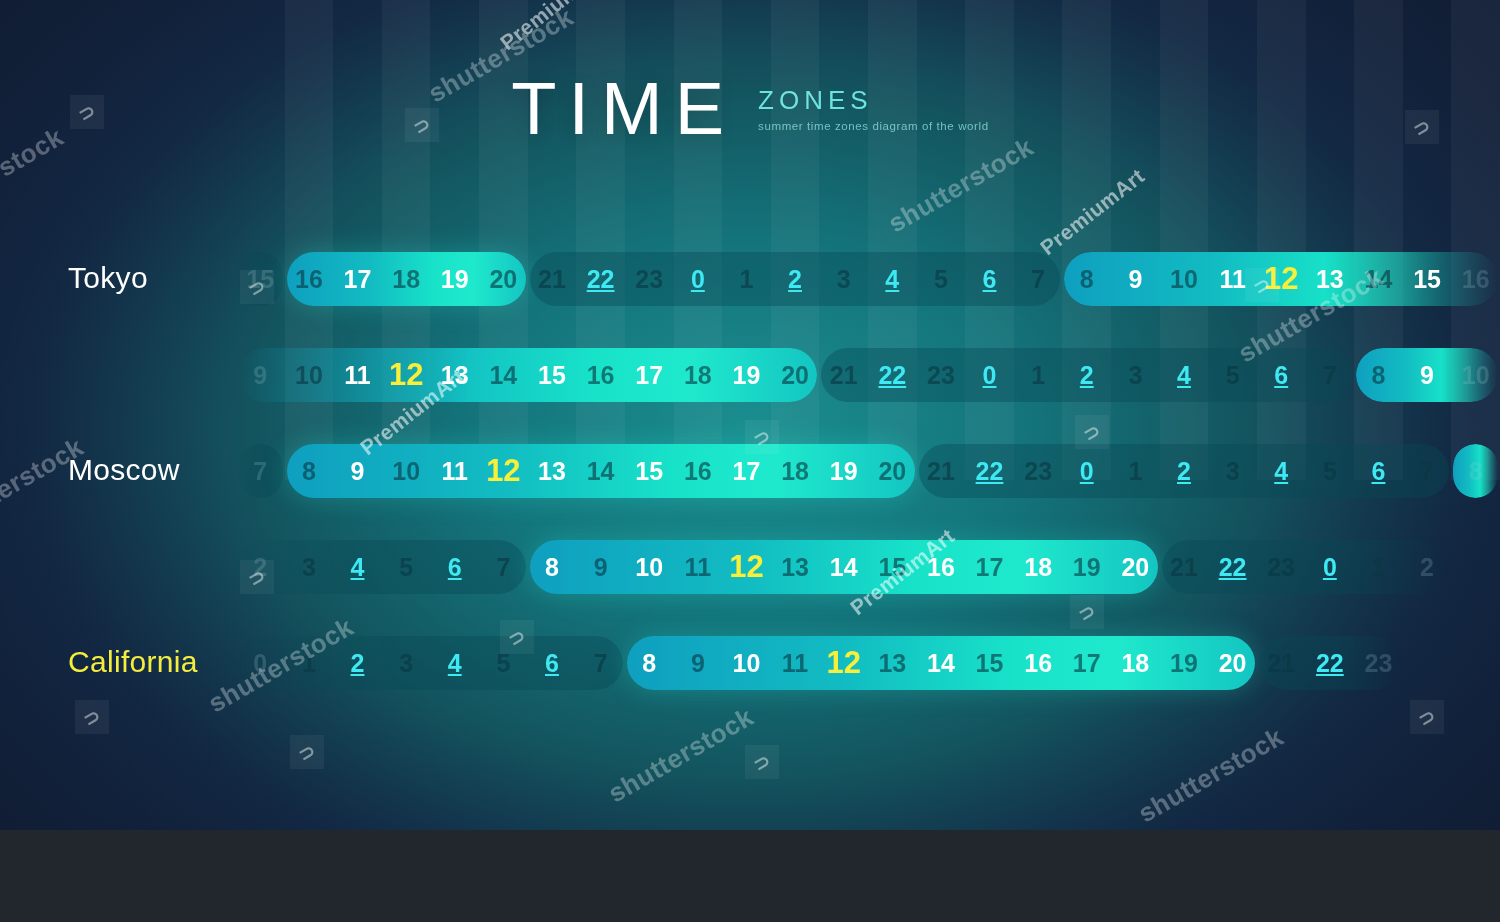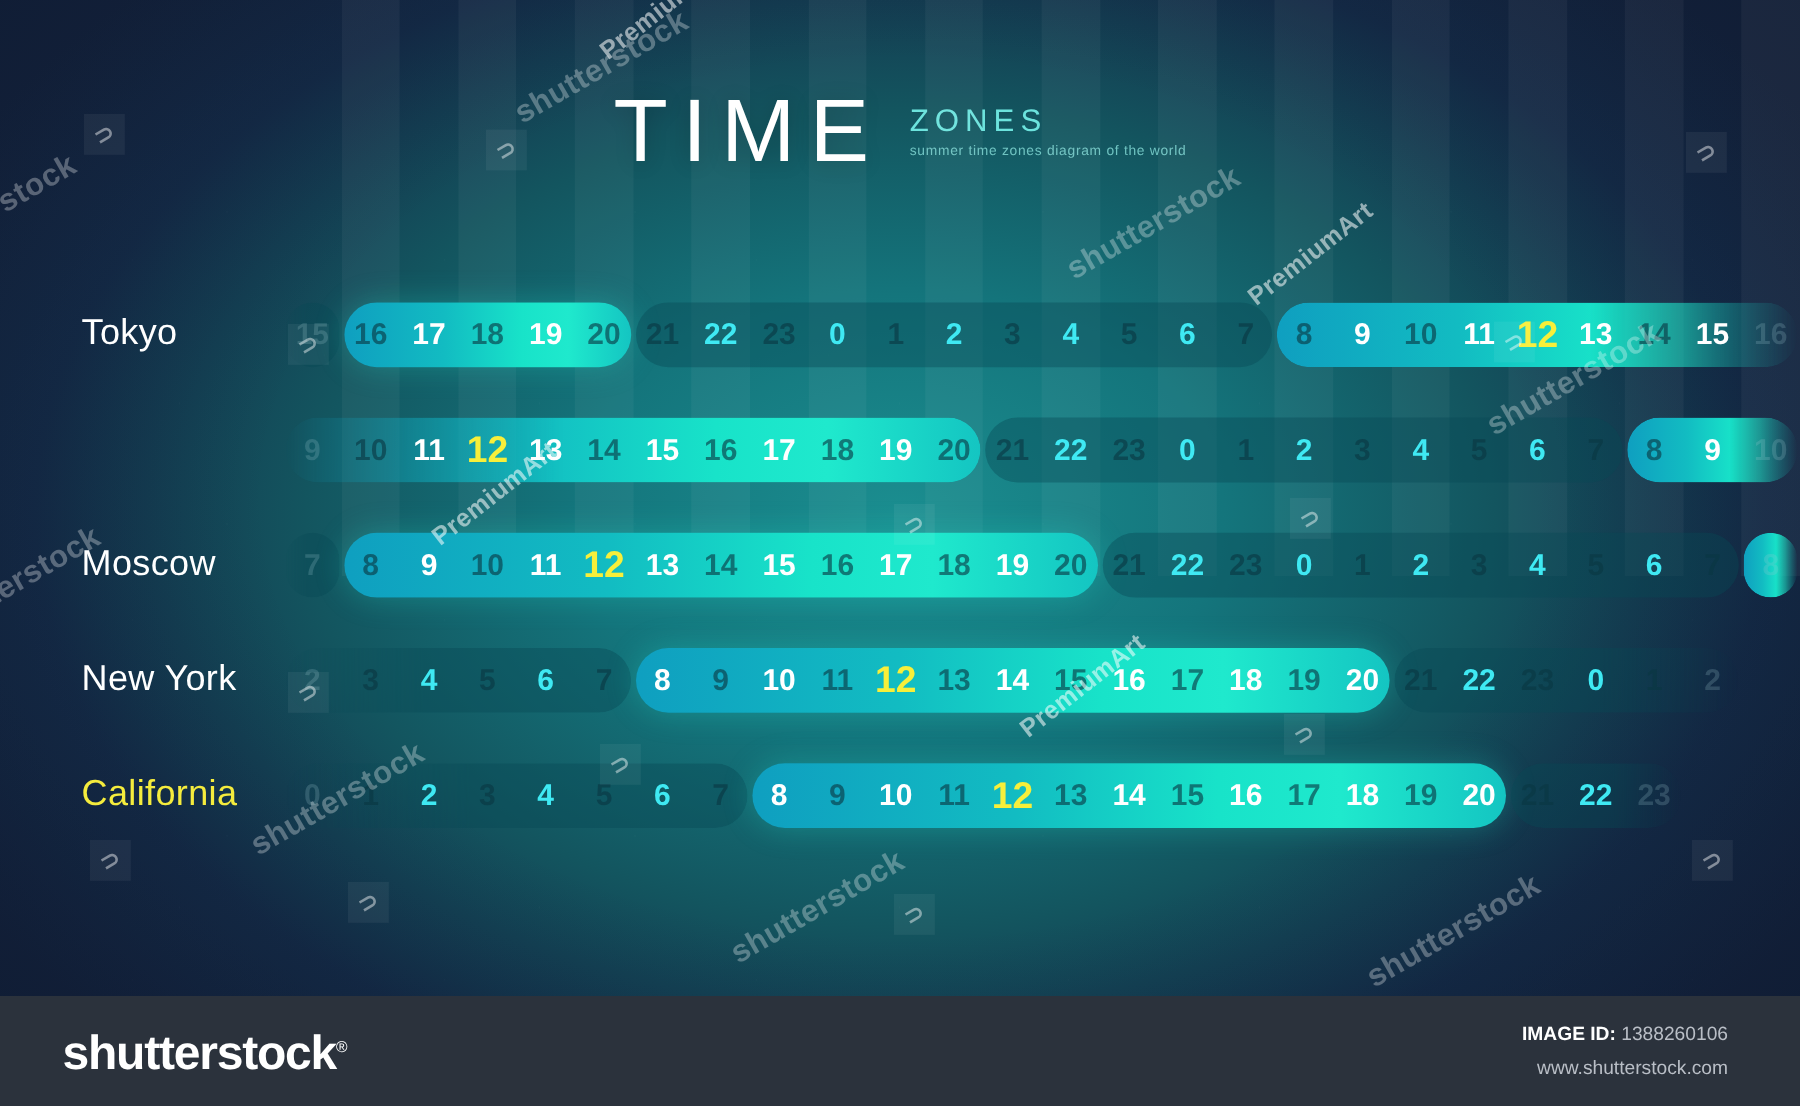--- a/index.html
+++ b/index.html
@@ -77,21 +77,21 @@
   .pill.fade-l{ -webkit-mask-image:linear-gradient(270deg,#000 60%,transparent 100%); mask-image:linear-gradient(270deg,#000 60%,transparent 100%);}
 
   
   .hr{
     position:absolute;top:22px;height:54px;line-height:54px;text-align:center;
     font-size:25px;font-weight:700;z-index:4;
     font-family:"Liberation Sans", sans-serif;
   }
   .hr.bright{color:#ffffff;}
   .hr.dim{color:rgba(10,55,66,.62);}
-  .hr.cyan{color:#3fe9f3;}
+  .hr.cyan{color:#3fe9f3;text-decoration:underline;}
   .hr.noon{color:#f7ef3a;font-size:31px;}
   .hr.ghost{color:rgba(160,200,210,.22);}
 
   
   .wm{position:absolute;pointer-events:none;color:rgba(255,255,255,.30);
       font-size:26px;font-weight:700;letter-spacing:.5px;
       transform:rotate(-30deg);white-space:nowrap;z-index:8;}
   .wm.pa{color:rgba(255,255,255,.55);font-size:21px;font-weight:600;transform:rotate(-38deg);}
   .sq{position:absolute;width:34px;height:34px;background:rgba(255,255,255,.055);z-index:8;pointer-events:none;
       display:flex;align-items:center;justify-content:center;}
@@ -235,21 +235,20 @@
             <div class="hr cyan" style="left: 923.692px; width: 48.6154px;">2</div>
             <div class="hr dim" style="left: 972.308px; width: 48.6154px;">3</div>
             <div class="hr cyan" style="left: 1020.92px; width: 48.6154px;">4</div>
             <div class="hr dim" style="left: 1069.54px; width: 48.6154px;">5</div>
             <div class="hr cyan" style="left: 1118.15px; width: 48.6154px;">6</div>
             <div class="hr dim" style="left: 1166.77px; width: 48.6154px;">7</div>
             <div class="hr ghost" style="left: 1215.38px; width: 48.6154px;">8</div>
           </div>
         </div>
         <div class="row">
-          <div class="row-label">New York</div>
           <div class="track">
             <div class="pill night fade-l" style="left: 2px; width: 287.692px;"></div>
             <div class="pill day" style="left: 293.692px; width: 628px;"></div>
             <div class="pill night fade-r" style="left: 925.692px; width: 287.692px;"></div>
             <div class="hr ghost" style="left: 0px; width: 48.6154px;">2</div>
             <div class="hr dim" style="left: 48.6154px; width: 48.6154px;">3</div>
             <div class="hr cyan" style="left: 97.2308px; width: 48.6154px;">4</div>
             <div class="hr dim" style="left: 145.846px; width: 48.6154px;">5</div>
             <div class="hr cyan" style="left: 194.462px; width: 48.6154px;">6</div>
             <div class="hr dim" style="left: 243.077px; width: 48.6154px;">7</div>
@@ -361,24 +360,14 @@
           <span>⊃</span>
         </div>
         <div class="sq" style="left: 290px; top: 735px;">
           <span>⊃</span>
         </div>
       </div>
 
     <div id="vig"></div>
   </div>
 
-  <div id="footer">
-    <div id="ss-logo">
-      <span>shutterstock</span><sup>®</sup>
-    </div>
-    <div id="img-id">
-      <b>IMAGE ID:</b>
-      <span>1388260106</span>
-    </div>
-    <div id="ss-url">www.shutterstock.com</div>
-  </div>
 
 </div>
 
 </body></html>

